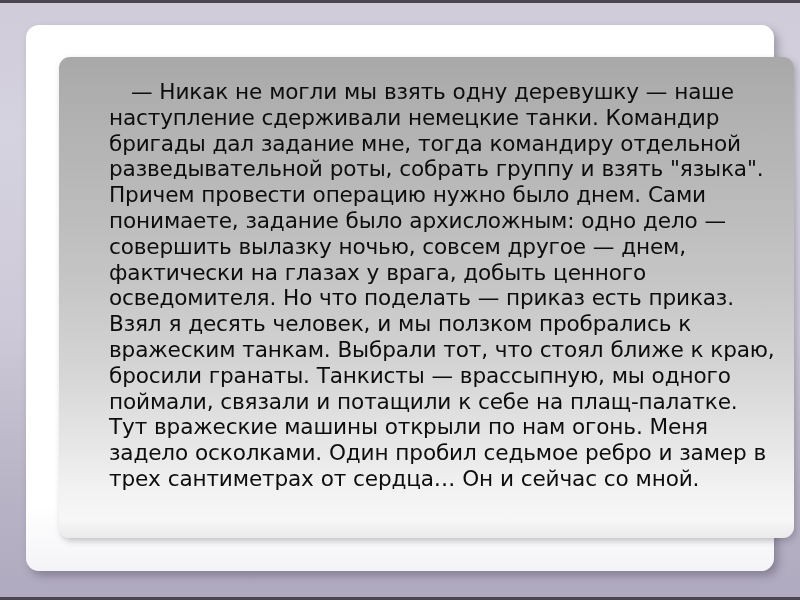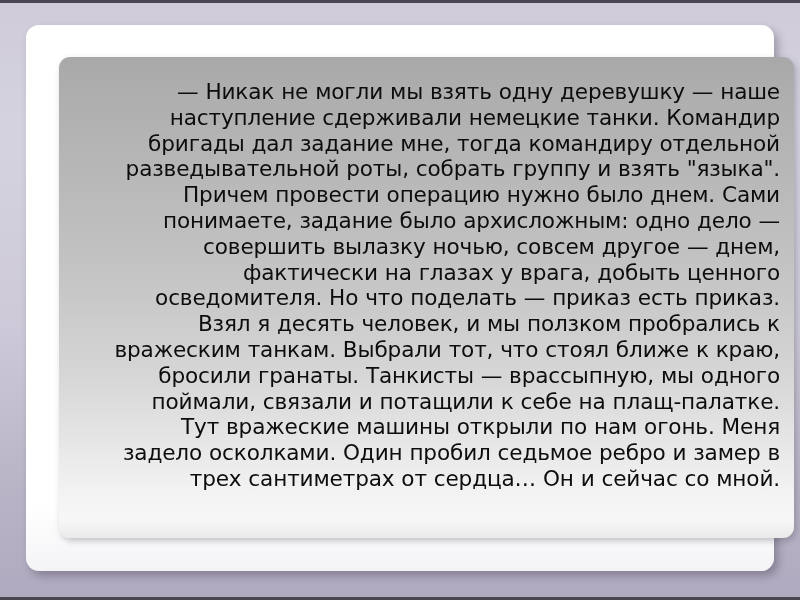--- a/index.html
+++ b/index.html
@@ -83,21 +83,21 @@
 
   .body-text {
     margin: 0;
     padding: 22px 14px 0 50px;
     color: #0d0d0d;
     font-family: "DejaVu Sans", sans-serif;
     font-size: 21.6px;
     line-height: 25.8px;
     letter-spacing: -0.15px;
     text-indent: 22px;
-    text-align: right;
+    text-align: left;
     word-spacing: 0.2px;
     white-space: normal;
   }
 </style>
 </head>
 <body>
 
 <div class="slide-root">
 
   <div class="edge-rule top"></div>

